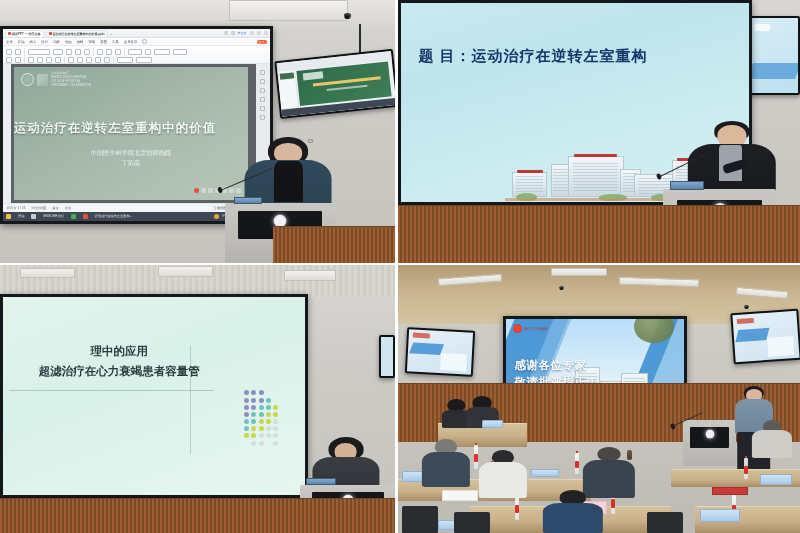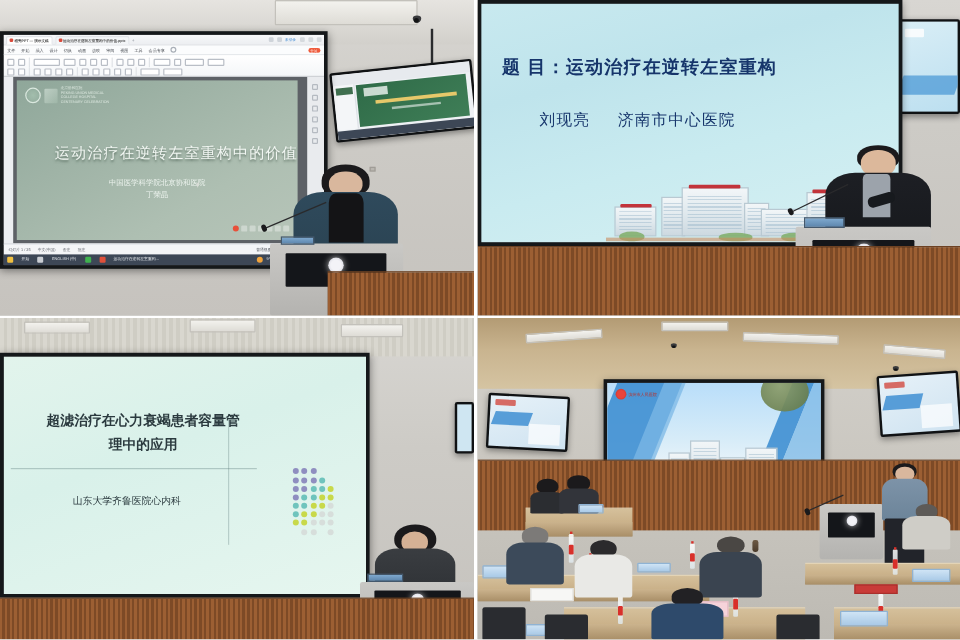--- a/index.html
+++ b/index.html
@@ -194,21 +194,21 @@
     background: radial-gradient(circle,rgba(180,210,190,.5),rgba(140,175,155,.25));
   }
   .logo-mark {
     width:11px;height:12px;
     background: linear-gradient(135deg, rgba(225,236,228,.55), rgba(180,205,188,.3));
     border-radius:1px;
   }
   .logo-txt { font-size:3px; line-height:1.25; color:rgba(235,245,238,.82); }
   .sg-title {
     position:absolute; left:0; right:0; top:40%;
-    text-align:right; font-size:12.5px; font-weight:normal;
+    text-align:left; font-size:12.5px; font-weight:bold;
     color:#f2f7f3; letter-spacing:1px;
     text-shadow:0 1px 2px rgba(40,60,48,.55);
   }
   .sg-sub {
     position:absolute; left:0; right:0; top:61%;
     text-align:center; font-size:6.2px; line-height:1.55;
     color:rgba(244,250,245,.9);
   }
   .sg-tools {
     position:absolute; right:3%; bottom:5%;
@@ -589,25 +589,20 @@
       <div class="tv-screen" style="background:linear-gradient(160deg,#d9eef6,#bcdff0);">
         <div style="position:absolute;left:8%;top:8%;width:34%;height:10%;background:rgba(255,255,255,.8);border-radius:1px;"></div>
         <div style="position:absolute;left:0;bottom:18%;width:100%;height:22%;background:#4c9ad6;opacity:.75;transform:skewX(-20deg);"></div>
       </div>
     </div>
 
     <div class="screen-frame" style="left:0;top:0;width:88%;height:78%;">
       <div class="slide">
         <div class="slide-cyan">
           <div class="sc-title">题 目：运动治疗在逆转左室重构</div>
-          <div class="sc-sub">
-            <span>刘现亮</span>
-            <span style="display:inline-block;width:14px;"></span>
-            <span>济南市中心医院</span>
-          </div>
           <div class="city">
             <div class="bldg" style="left:32%;width:10%;height:44%;">
                 <i class="bldg-cap"></i>
               </div>
             <div class="bldg" style="left:43%;width:6%;height:58%;"></div>
             <div class="bldg" style="left:48%;width:16%;height:72%;">
                 <i class="bldg-cap"></i>
               </div>
             <div class="bldg" style="left:63%;width:6%;height:50%;"></div>
             <div class="bldg" style="left:67%;width:12%;height:40%;"></div>
@@ -650,25 +645,24 @@
 
     <div class="tv" style="right:0;top:26%;width:4%;height:16%;">
       <div class="tv-screen" style="background:#cfe6f2;"></div>
     </div>
 
     <div class="screen-frame" style="left:0;top:11%;width:78%;height:76%;">
       <div class="slide">
         <div class="slide-mint">
           <div class="sm-vline"></div>
           <div class="sm-title">
+            <div>理中的应用</div>
             <div>超滤治疗在心力衰竭患者容量管</div>
-            <div>理中的应用</div>
           </div>
           <div class="sm-hline"></div>
-          <div class="sm-org">山东大学齐鲁医院心内科</div>
           <div class="dotgrid">
             <i style="background:#8f8ec0"></i>
               <i style="background:#8f8ec0"></i>
               <i style="background:#8f8ec0"></i>
               <i style="background:transparent"></i>
               <i style="background:transparent"></i>
             <i style="background:#8f8ec0"></i>
               <i style="background:#8f8ec0"></i>
               <i style="background:#8f8ec0"></i>
               <i style="background:#6fc4bd"></i>
@@ -765,20 +759,24 @@
             <div class="greenery" style="left:36%;bottom:18%;width:10%;height:14%;"></div>
             <div class="greenery" style="left:64%;bottom:18%;width:10%;height:14%;"></div>
           </div>
           <div class="tree" style="right:6%;top:-8%;width:22%;height:30%;"></div>
           <div class="th-road"></div>
 
           <div class="th-logo">
             <i class="mark"></i>
             <span class="txt">滨州市人民医院</span>
           </div>
+          <div class="th-text">
+            <div>感谢各位专家</div>
+            <div>敬请批评指正！</div>
+          </div>
           <div class="th-year">2023</div>
         </div>
       </div>
     </div>
 
     <div class="wood-wain" style="height:22%;bottom:34%;"></div>
 
     <div class="desk" style="left:10%;top:59%;width:22%;height:9%;">
       <i class="desk-front" style="height:55%;"></i>
     </div>

